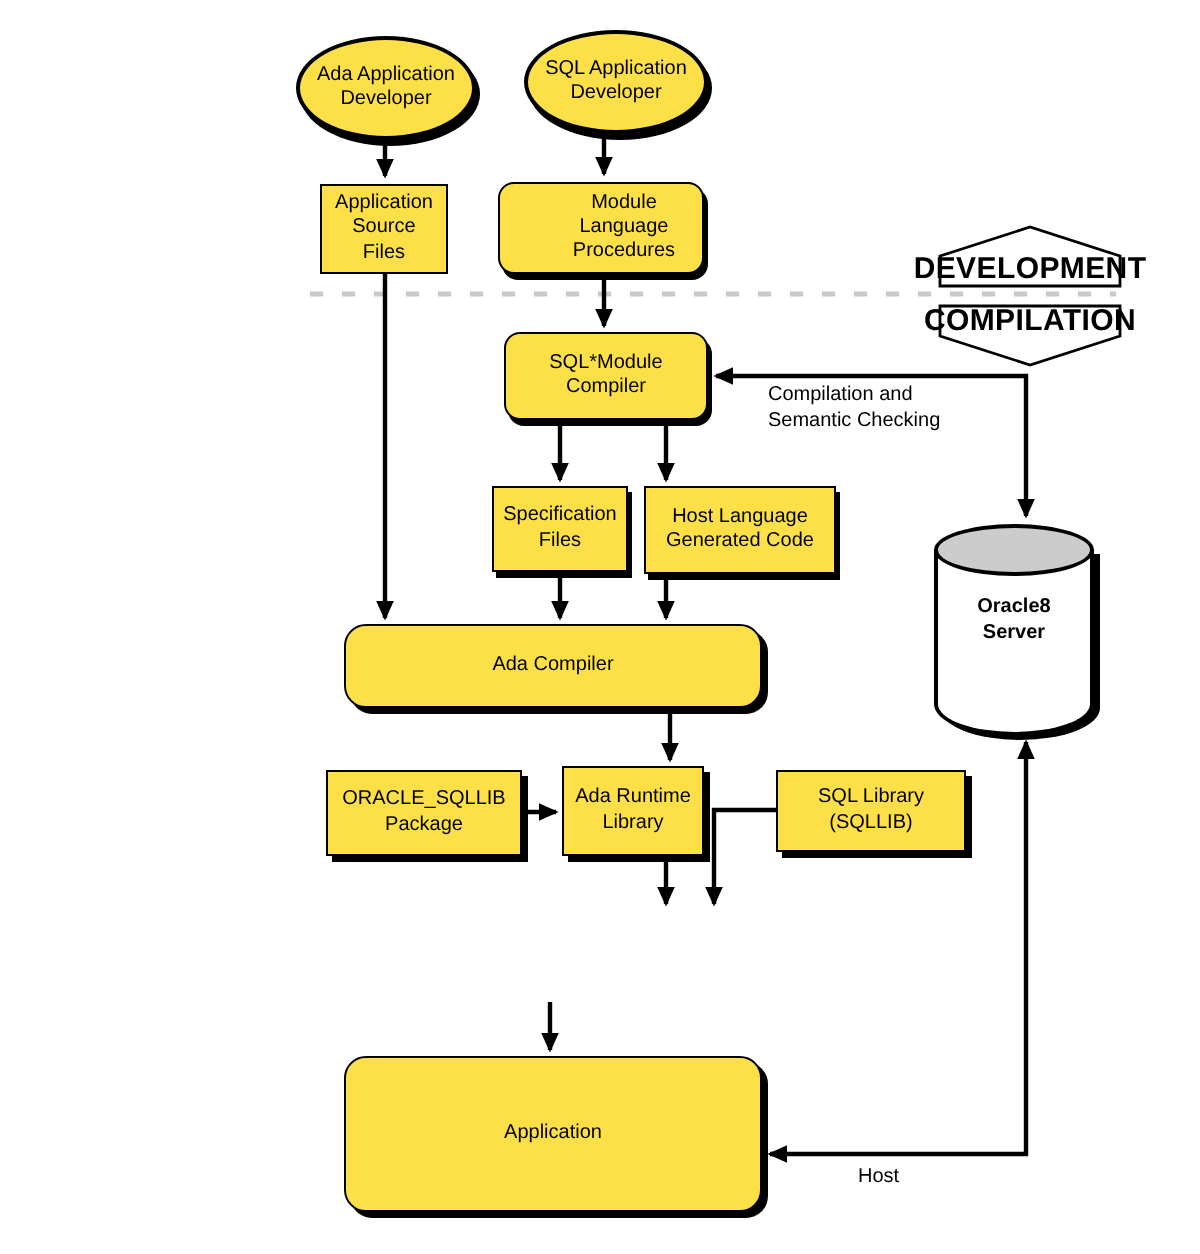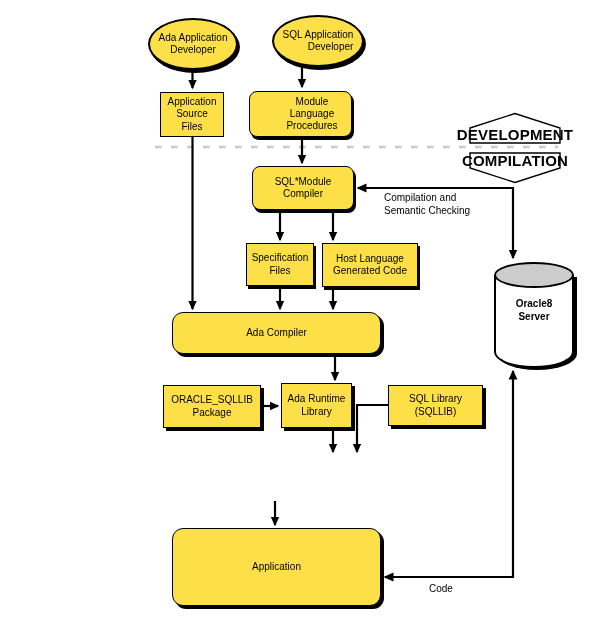--- a/index.html
+++ b/index.html
@@ -53,21 +53,21 @@
     letter-spacing: 0.2px;
   }
   .float-label {
     position: absolute;
     z-index: 3;
     white-space: pre-line;
     line-height: 1.3;
     text-align: left;
   }
   
-  .cylinder { position: absolute; left: 494px; top: 262px; width: 80px; height: 106px; z-index: 3; padding-left: 24px; }
+  .cylinder { position: absolute; left: 467px; top: 262px; width: 80px; height: 106px; z-index: 3; padding-left: 24px; }
   .cylinder .cyl-body {
     position: absolute;
     left: 0; top: 13px; bottom: 0;
     width: 80px;
     box-sizing: border-box;
     background: #fff;
     border: 2px solid #000;
     border-top: none;
     border-radius: 0 0 40px 40px / 0 0 16px 16px;
     box-shadow: 3px 2px 0 #000;
@@ -137,21 +137,21 @@
       <line x1="275" y1="501" x2="275" y2="525" marker-end="url(#arrow)"></line>
 
       <path d="M358,188 L513,188 L513,258" marker-start="url(#arrow)" marker-end="url(#arrow)"></path>
 
       <path d="M513,371 L513,577 L385,577" marker-start="url(#arrow)" marker-end="url(#arrow)"></path>
     </g>
   </svg>
 
   <div class="node ellipse" style="left:148px; top:18px; width:90px; height:52px;">Ada Application
 Developer</div>
-  <div class="node ellipse" style="left:272px; top:15px; width:92px; height:52px;text-align:right;">SQL Application
+  <div class="node ellipse" style="left:262px; top:15px; width:92px; height:52px;">SQL Application
 Developer</div>
 
   <div class="node" style="left:160px; top:92px; width:64px; height:45px;">Application
 Source
 Files</div>
   <div class="node rounded" style="left:249px; top:91px; width:103px; height:46px;padding-left:23px;">Module Language
 Procedures</div>
 
   <svg class="banner-svg" style="left:468px; top:112px;" width="94" height="33" viewBox="0 0 94 33">
     <polygon points="2,16 47,1.5 92,16 92,31 2,31" fill="#fff" stroke="#000" stroke-width="1.4"></polygon>
@@ -179,21 +179,21 @@
   <div class="node shadowed" style="left:163px; top:385px; width:98px; height:43px;">ORACLE_SQLLIB
 Package</div>
   <div class="node shadowed" style="left:281px; top:383px; width:71px; height:45px;">Ada Runtime
 Library</div>
   <div class="node shadowed" style="left:388px; top:385px; width:95px; height:41px;">SQL Library
 (SQLLIB)</div>
 
 
   <div class="node rounded-lg" style="left:172px; top:528px; width:209px; height:78px;">Application</div>
 
-  <div class="float-label" style="left:429px; top:582px; width:40px;">Code</div>
+  <div class="float-label" style="left:429px; top:582px; width:40px;">Host</div>
 
   <div class="cylinder">
     <div class="cyl-body"></div>
     <div class="cyl-top"></div>
     <div class="cyl-label">Oracle8
 Server</div>
   </div>
 
 </div>
 

